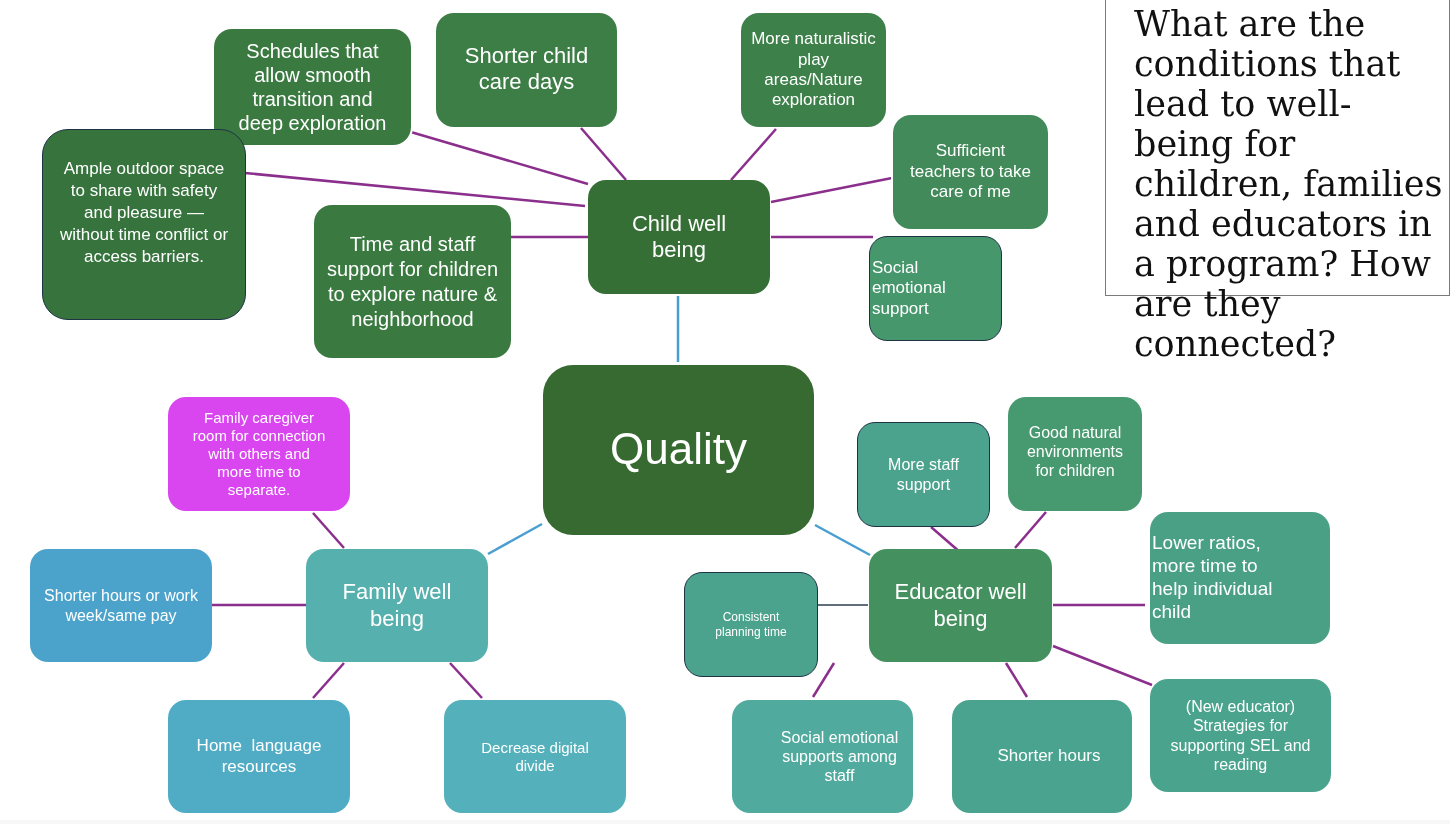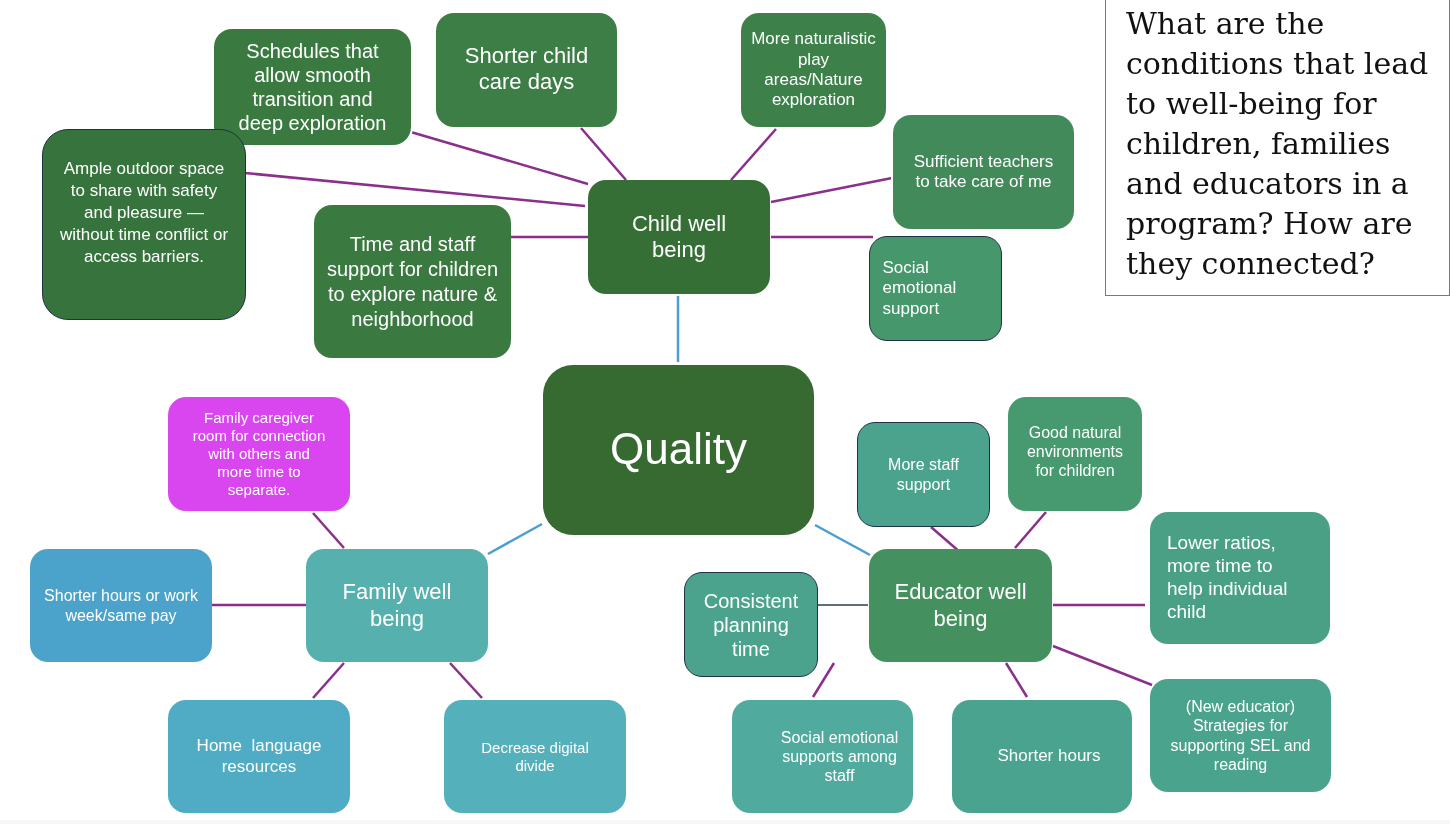--- a/index.html
+++ b/index.html
@@ -10,29 +10,29 @@
   }
   #bottom-strip { position: absolute; left: 0; top: 820px; width: 1450px; height: 4px; background: #f7f7f7; }
   svg#links { position: absolute; left: 0; top: 0; width: 1450px; height: 824px; }
   .node {
     position: absolute; box-sizing: border-box;
     display: flex; align-items: center; justify-content: center;
     color: #ffffff; text-align: center; line-height: 1.2;
     border-radius: 18px; padding: 4px 8px;
     white-space: pre-line;
   }
-  .node.left-text { justify-content: center; text-align: left; padding-left: 2px; }
+  .node.left-text { justify-content: flex-start; text-align: left; padding-left: 2px; }
   .node.outlined { border: 1.5px solid #1f3347; }
   .node.halo { box-shadow: 0 0 0 2px #ffffff; }
   #question {
     position: absolute; left: 1105px; top: 0; width: 345px; height: 296px;
     box-sizing: border-box; border: 1.5px solid #7a7a7a; border-top: none;
     background: #ffffff; color: #111111;
-    font-family: "DejaVu Serif", serif; font-size: 30px; line-height: 40px;
-    padding: 4px 0 0 20px;
+    font-family: "DejaVu Serif", serif; font-size: 35px; line-height: 40px;
+    padding: 4px 0 0 28px;
   }
 </style>
 </head>
 <body>
 
 <div id="bottom-strip"></div>
 
 <svg id="links" xmlns="http://www.w3.org/2000/svg">
 
   <line x1="678" y1="296" x2="678" y2="362" stroke="#4a9fd0" stroke-width="2.5"></line>
@@ -79,21 +79,21 @@
 
 <div class="node halo" style="left:214px;top:29px;width:197px;height:116px;background:#3a7a41;font-size:20px;">
   <span style="display:block;width:170px;">Schedules that allow smooth transition and deep exploration</span>
 </div>
 <div class="node" style="left:436px;top:13px;width:181px;height:114px;background:#3d7d46;font-size:22px;align-items:flex-start;padding-top:30px;">
   <span style="display:block;width:150px;">Shorter child care days</span>
 </div>
 <div class="node" style="left:741px;top:13px;width:145px;height:114px;background:#3d8049;font-size:17px;">
   <span style="display:block;width:160px;">More naturalistic play areas/Nature exploration</span>
 </div>
-<div class="node halo" style="left:893px;top:115px;width:181px;height:114px;background:#428a5a;font-size:17px;">
+<div class="node halo" style="left:893px;top:115px;width:155px;height:114px;background:#428a5a;font-size:17px;">
   <span style="display:block;width:140px;">Sufficient teachers to take care of me</span>
 </div>
 <div class="node outlined" style="left:42px;top:129px;width:204px;height:191px;background:#37733d;font-size:17px;line-height:22px;border-radius:26px;align-items:flex-start;padding-top:28px;">
   <span style="display:block;width:170px;">Ample outdoor space to share with safety and pleasure — without time conflict or access barriers.</span>
 </div>
 <div class="node" style="left:314px;top:205px;width:197px;height:153px;background:#3a7a41;font-size:20px;line-height:25px;">
   <span style="display:block;width:180px;">Time and staff support for children to explore nature &amp; neighborhood</span>
 </div>
 <div class="node outlined left-text" style="left:869px;top:236px;width:133px;height:105px;background:#47976d;font-size:17px;">
   <span style="display:block;width:100px;">Social emotional support</span>
@@ -114,21 +114,21 @@
 
 <div class="node outlined" style="left:857px;top:422px;width:133px;height:105px;background:#4ba38e;font-size:16px;">
   <span style="display:block;width:100px;">More staff support</span>
 </div>
 <div class="node" style="left:1008px;top:397px;width:134px;height:114px;background:#47996f;font-size:16px;align-items:flex-start;padding-top:26px;">
   <span style="display:block;width:120px;">Good natural environments for children</span>
 </div>
 <div class="node left-text" style="left:1150px;top:512px;width:180px;height:132px;background:#4aa085;font-size:19px;">
   <span style="display:block;width:140px;">Lower ratios, more time to help individual child</span>
 </div>
-<div class="node outlined" style="left:684px;top:572px;width:134px;height:105px;background:#4ba28d;font-size:20px;">
+<div class="node outlined" style="left:684px;top:572px;width:134px;height:105px;background:#4ba28d;font-size:12px;">
   <span style="display:block;width:100px;">Consistent planning time</span>
 </div>
 <div class="node" style="left:732px;top:700px;width:181px;height:113px;background:#50aa9d;font-size:16px;padding-left:42px;">
   <span style="display:block;width:140px;">Social emotional supports among staff</span>
 </div>
 <div class="node" style="left:952px;top:700px;width:180px;height:113px;background:#4aa38f;font-size:17px;justify-content:flex-end;">
   <span style="display:block;width:150px;">Shorter hours</span>
 </div>
 <div class="node" style="left:1150px;top:679px;width:181px;height:113px;background:#4aa38c;font-size:16px;">
   <span style="display:block;width:140px;">(New educator) Strategies for supporting SEL and reading</span>

